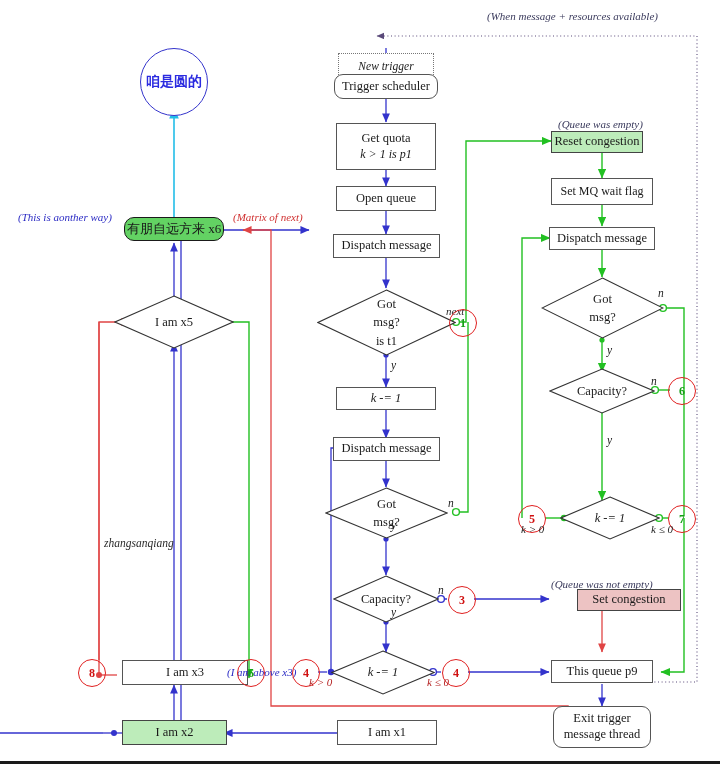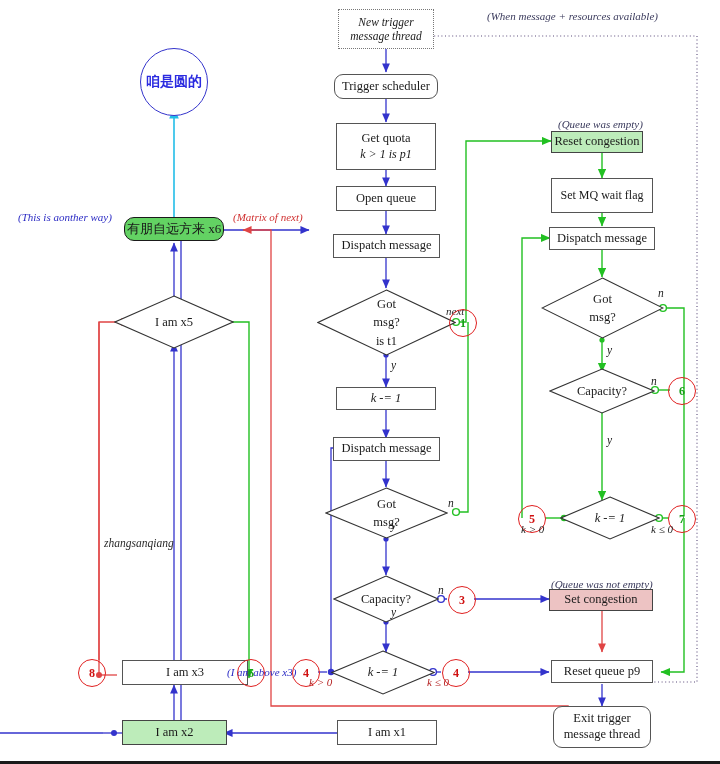--- a/index.html
+++ b/index.html
@@ -4,24 +4,24 @@
 <style>
   html,body{margin:0;padding:0;background:#ffffff;}
   body{font-family:"Liberation Serif","DejaVu Serif",serif;}
   #stage{position:relative;width:720px;height:764px;overflow:hidden;background:#fff;}
   #svg-layer{position:absolute;left:0;top:0;width:720px;height:764px;}
 
   .node{position:absolute;box-sizing:border-box;display:flex;align-items:center;
         justify-content:center;text-align:center;color:#1a1a1a;line-height:1.25;}
   .box{border:1.2px solid #555;background:#fff;font-size:12.5px;}
   .box.round{border-radius:9px;border-width:1.4px;}
-  .box.dotted{border:1px dotted #777;font-style:italic;font-size:11.5px;}
+  .box.dotted{border:1px dotted #777;font-style:italic;font-size:11.5px;margin-top:44px;}
   .box.green{background:#bdecba;border-color:#444;}
   .box.greenstrong{background:#63d263;border:1.6px solid #1a1a1a;border-radius:10px;}
-  .box.pink{background:#edc3c3;border-color:#444;}
+  .box.pink{background:#edc3c3;border-color:#444;margin-left:28px;}
   .circlenode{border:1.4px solid #3535cc;border-radius:50%;background:#fff;
               color:#2b2be0;font-weight:bold;font-size:14px;
               font-family:"DejaVu Sans","Liberation Sans",sans-serif;}
 
   .dia{position:absolute;display:flex;align-items:center;justify-content:center;}
   .dia .dlabel{position:relative;z-index:2;font-size:12.5px;color:#1a1a1a;
                text-align:center;line-height:1.45;pointer-events:none;}
 
   .edgelabel{position:absolute;font-size:11px;font-style:italic;color:#3a3a5c;
              white-space:nowrap;}
@@ -263,21 +263,21 @@
 
   <div class="kcond" style="left:309px;top:676px;">k &gt; 0</div>
   <div class="kcond" style="left:427px;top:676px;">k ≤ 0</div>
 
   <div class="edgelabel" style="left:487px;top:10px;">(When message + resources available)</div>
 
   <div class="edgelabel" style="left:558px;top:118px;">(Queue was empty)</div>
 
   <div class="node box green" style="left:551px;top:131px;width:92px;height:22px;">Reset congestion</div>
 
-  <div class="node box" style="left:551px;top:178px;width:102px;height:35px;font-size:12px;">Set MQ wait flag</div>
+  <div class="node box" style="left:551px;top:178px;width:102px;height:27px;font-size:12px;">Set MQ wait flag</div>
 
   <div class="node box" style="left:549px;top:227px;width:106px;height:23px;">Dispatch message</div>
 
   <div class="dia" style="left:541px;top:277px;width:123px;height:62px;">
     <svg width="123" height="62" viewBox="0 0 123 62" style="position:absolute;left:0;top:0;">
       <polygon points="61.5,1 122,31 61.5,61 1,31" fill="#fff" stroke="#333" stroke-width="1.1"></polygon>
     </svg>
     <span class="dlabel">
       <span>Got</span><br>
       <span>msg?</span>
@@ -307,21 +307,21 @@
   <div class="marker" style="left:518px;top:505px;">5</div>
   <div class="marker grn" style="left:668px;top:505px;">7</div>
 
   <div class="kcond g" style="left:521px;top:523px;">k &gt; 0</div>
   <div class="kcond g" style="left:651px;top:523px;">k ≤ 0</div>
 
   <div class="edgelabel" style="left:551px;top:578px;">(Queue was not empty)</div>
 
   <div class="node box pink" style="left:549px;top:589px;width:104px;height:22px;">Set congestion</div>
 
-  <div class="node box" style="left:551px;top:660px;width:102px;height:23px;">Reset queue p9</div>
+  <div class="node box" style="left:551px;top:660px;width:102px;height:23px;">This queue p9</div>
 
   <div class="node box round" style="left:553px;top:706px;width:98px;height:42px;flex-direction:column;">
     <span>Exit trigger</span>
     <span>message thread</span>
   </div>
 
   <div class="framebar"></div>
 </div>
 
 </body></html>

